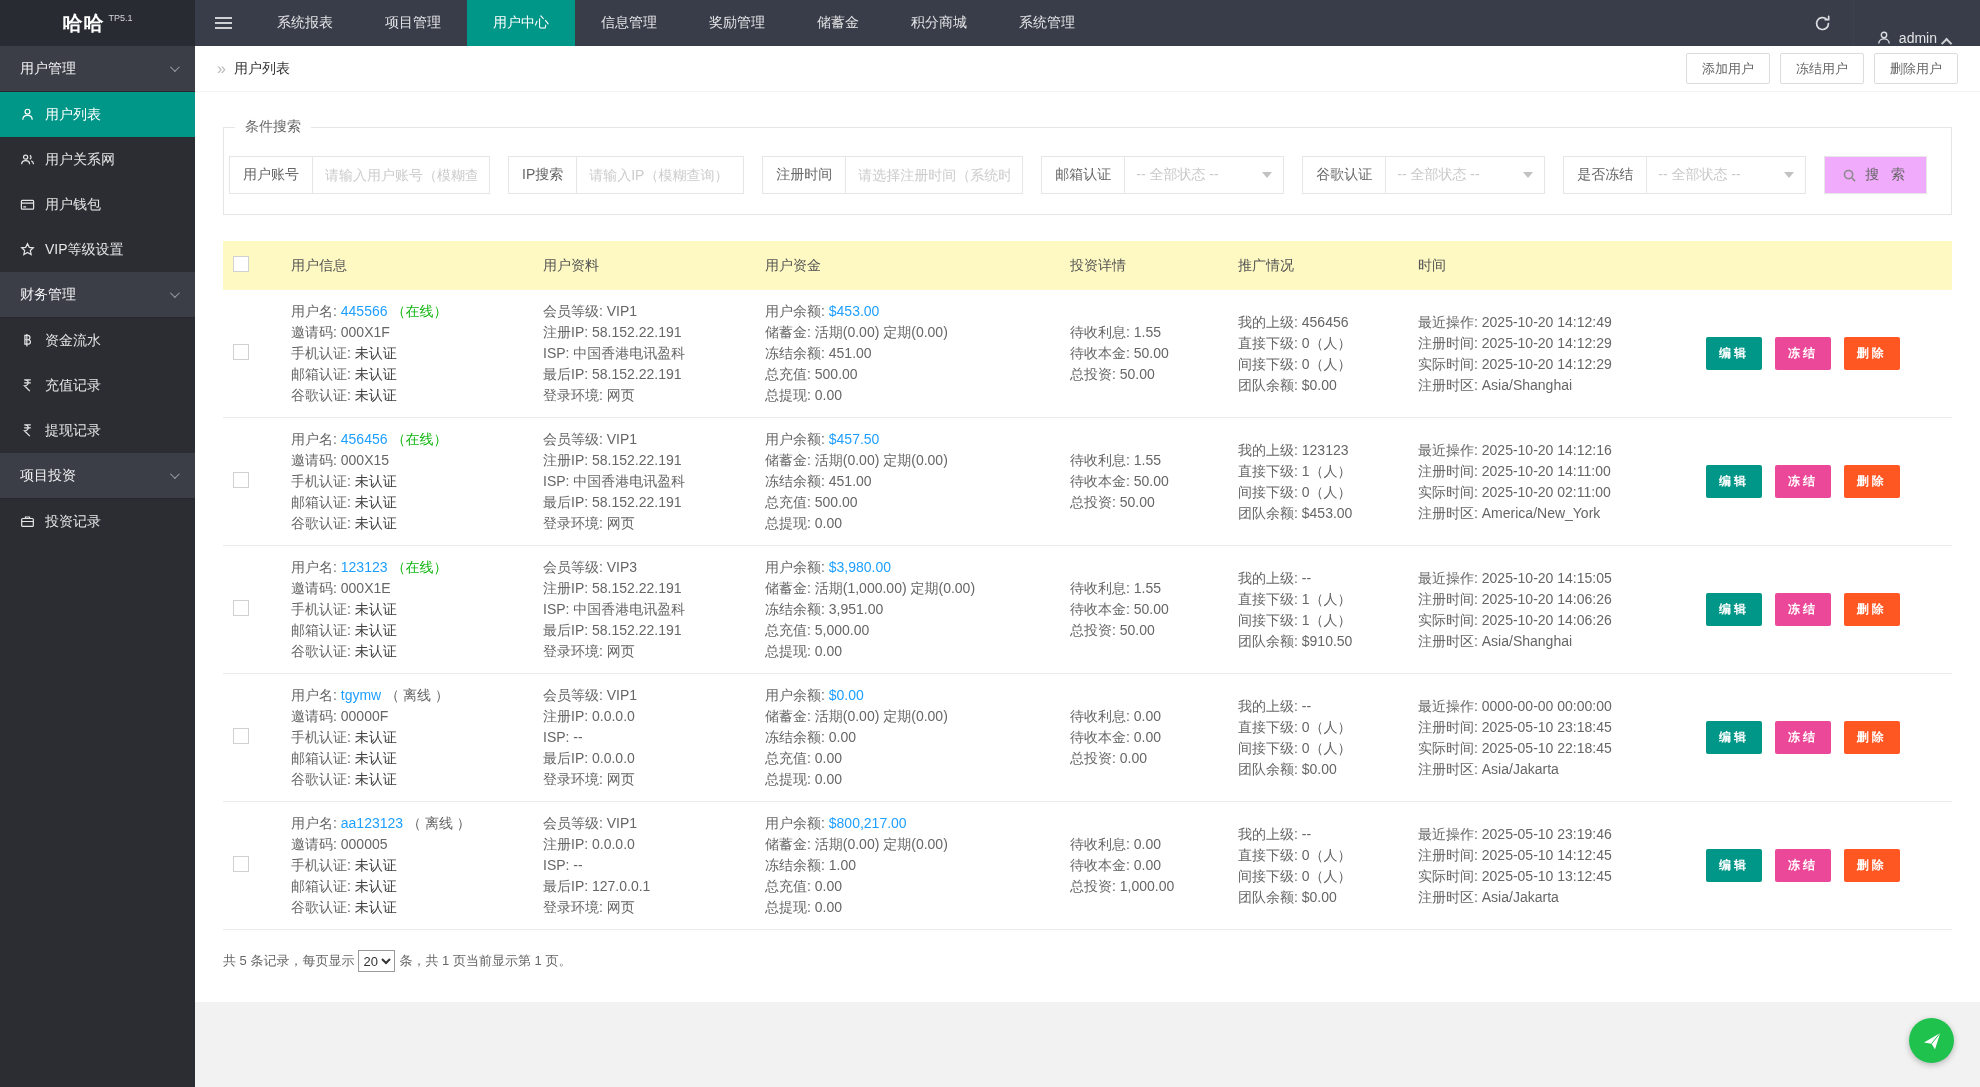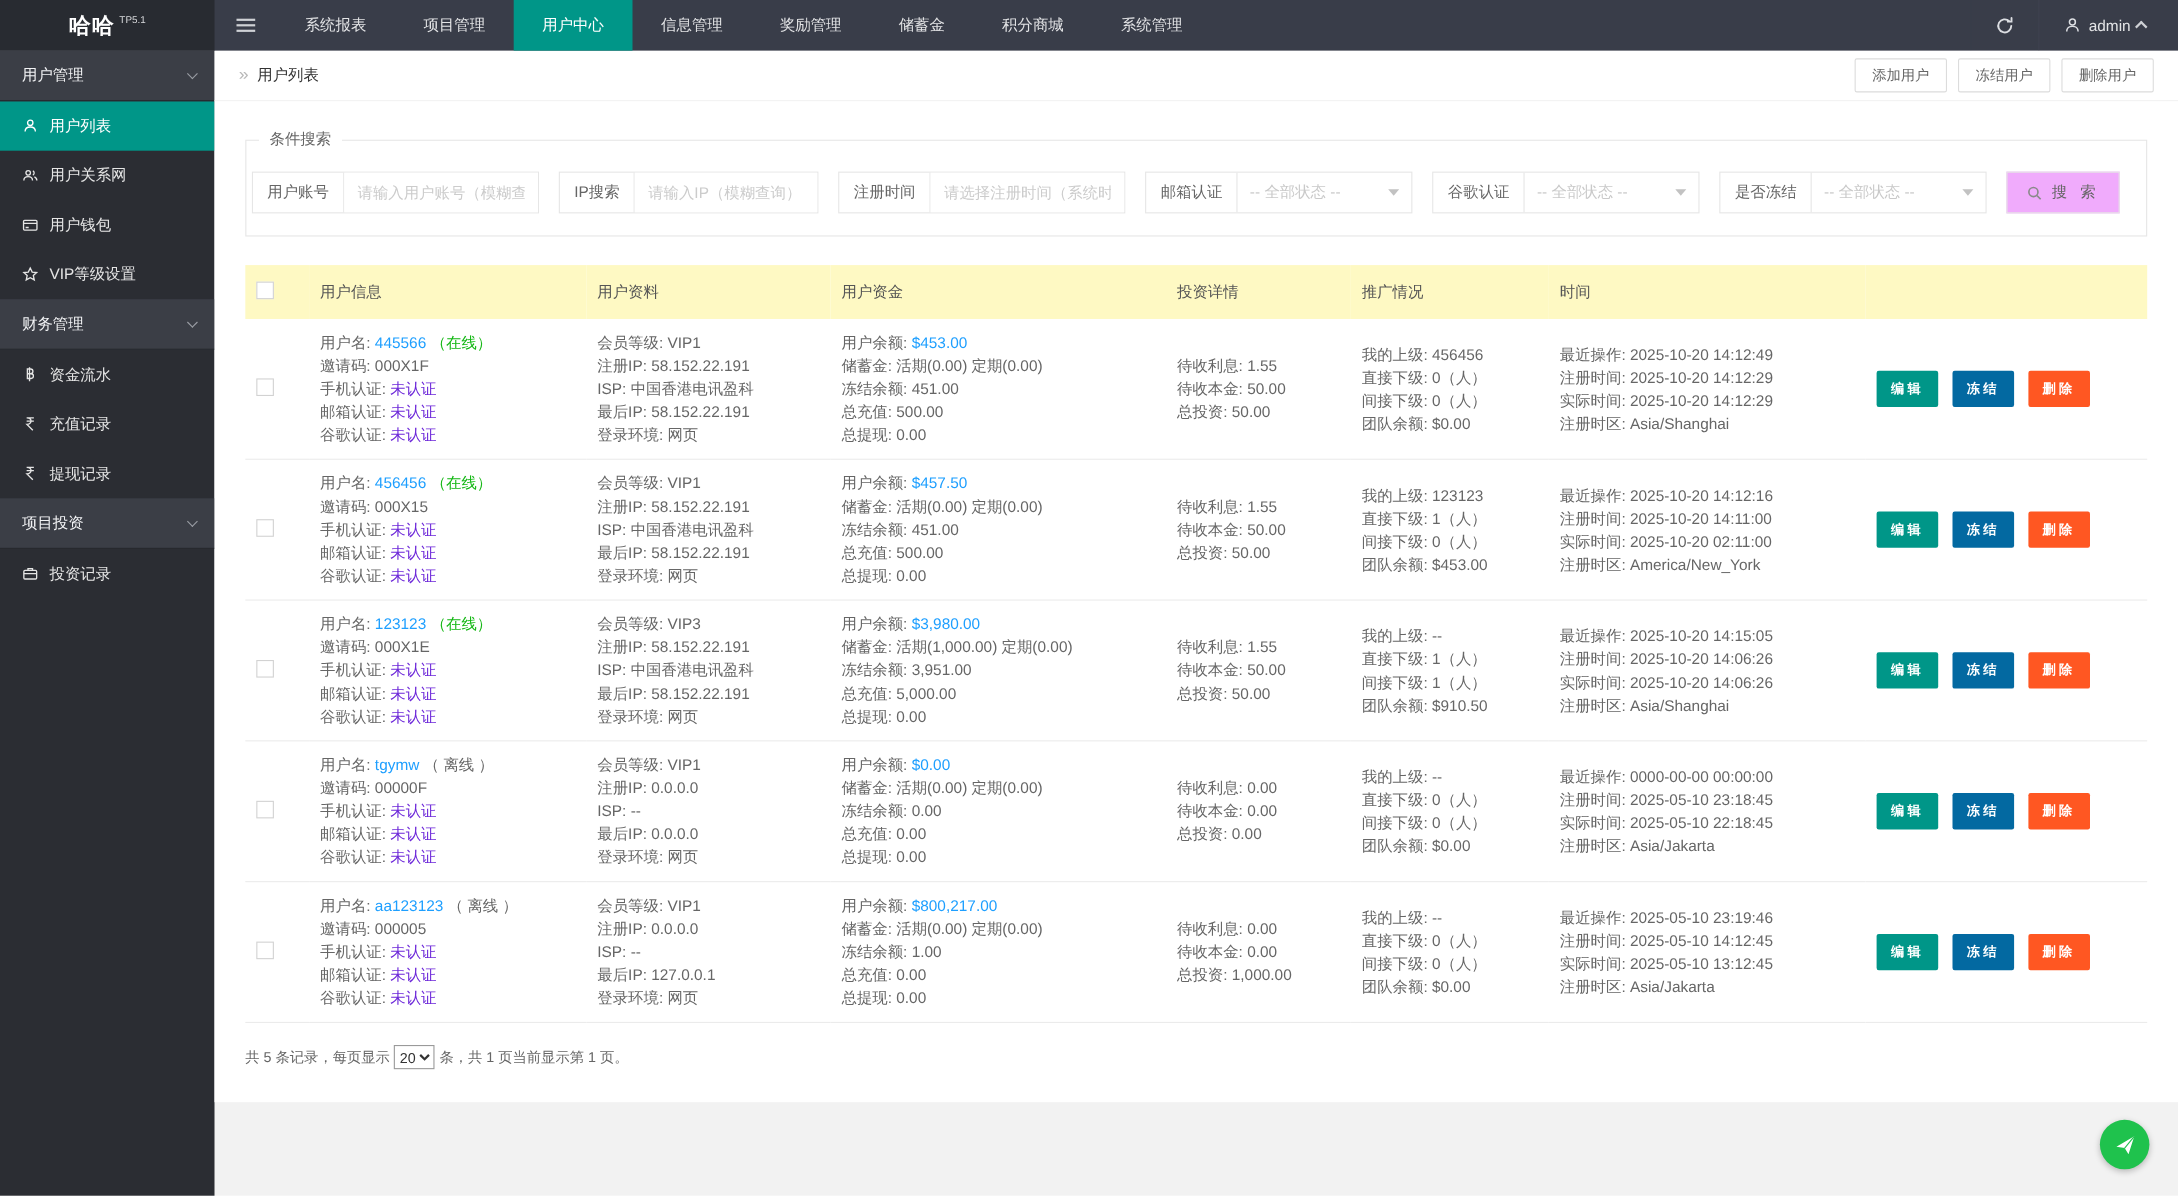--- a/index.html
+++ b/index.html
@@ -11,21 +11,21 @@
   .logo { width:195px; background:#282b31; color:#fff; display:flex; align-items:center; justify-content:center; font-size:20px; font-weight:bold; letter-spacing:1px;}
   .logo .badge { font-size:9px; font-weight:normal; color:#d7d8db; margin:-10px 0 0 4px; letter-spacing:0;}
   .hamburger { width:56px; display:flex; flex-direction:column; justify-content:center; align-items:center; gap:3px; cursor:pointer;}
   .hamburger i { display:block; width:17px; height:2px; background:#cfd1d5;}
   .nav-tabs { display:flex; align-items:stretch;}
   .nav-tab { padding:16px 26px; display:flex; align-items:center; color:#e3e4e6; cursor:pointer; font-size:14px;}
   .nav-tab.active { background:#009688; color:#fff;}
   .topbar-right { margin-left:auto; display:flex; align-items:stretch;}
   .icon-btn { width:62px; display:flex; align-items:center; justify-content:center; cursor:pointer; border-left:1px solid #42465311;}
   .icon-btn svg { width:17px; height:17px; stroke:#dcdee2; fill:none; stroke-width:1.6;}
-  .admin-box { display:flex; align-items:center; gap:7px; padding:0 28px 0 22px; border-left:1px solid #4a4e5a55; color:#e3e4e6; cursor:pointer;}
+  .admin-box { display:flex; align-items:flex-end; gap:7px; padding:0 28px 0 22px; border-left:1px solid #4a4e5a55; color:#e3e4e6; cursor:pointer;}
   .admin-box svg { width:16px; height:16px; stroke:#dcdee2; fill:none; stroke-width:1.4;}
   .caret-up { width:8px; height:8px; border-left:2px solid #cfd1d5; border-top:2px solid #cfd1d5; transform:rotate(45deg) translateY(2px);}
 
   
   .sidebar { position:absolute; top:46px; left:0; width:195px; bottom:0; background:#2b2d33;}
   .side-section-header { height:46px; display:flex; align-items:center; padding:0 20px; background:#3b3e46; color:#f2f3f5; position:relative; cursor:pointer; border-bottom:1px solid #26282d;}
   .side-section-header .chev { position:absolute; right:18px; width:7px; height:7px; border-right:1.5px solid #9a9da4; border-bottom:1.5px solid #9a9da4; transform:rotate(45deg) translateY(-2px);}
   .side-item { height:45px; display:flex; align-items:center; gap:10px; padding:0 20px; color:#e5e5e5; cursor:pointer;}
   .side-item.active { background:#009688; color:#fff;}
   .side-item svg { width:15px; height:15px; stroke:currentColor; fill:none; stroke-width:1.3; flex:none;}
@@ -56,27 +56,27 @@
   table.users { width:100%; border-collapse:collapse; margin-top:26px; table-layout:fixed;}
   table.users thead tr { background:#fef9c3; height:49px;}
   table.users th { font-weight:normal; color:#555; text-align:left; padding:0 10px; font-size:14px;}
   table.users tbody tr { border-bottom:1px solid #ebebeb; background:#fff;}
   table.users td { padding:11px 10px; vertical-align:middle; font-size:14px; color:#666;}
   .line { line-height:21px; white-space:nowrap; overflow:hidden;}
   .lbl { color:#666;}
   .link { color:#1e9fff; text-decoration:none; cursor:pointer;}
   .status-online { color:#14b714; margin-left:4px;}
   .status-offline { color:#666; margin-left:4px;}
-  .danger { color:#6d28d9;}
+  .danger { color:#404040;}
   .blue { color:#1e9fff;}
   input[type=checkbox]{ width:16px; height:16px; accent-color:#fff; border:1px solid #d2d2d2; appearance:none; background:#fff; cursor:pointer;}
   .actions-cell { white-space:nowrap;}
   .btn-act { border:none; border-radius:2px; color:#fff; font-size:12px; padding:8px 13px; margin-right:9px; cursor:pointer; letter-spacing:3px; font-weight:bold; font-family:inherit;}
   .btn-edit { background:#009688;}
-  .btn-freeze { background:#0369a1;}
+  .btn-freeze { background:#ec4899;}
   .btn-delete { background:#ff5722;}
 
   .pager { margin-top:20px; font-size:13px; color:#666; display:flex; align-items:center; gap:4px;}
   .pager select { font-size:13px; color:#333; border:1px solid #9a9a9a; background:#fff; height:22px; font-family:inherit;}
 
   
   .float-btn { position:absolute; right:26px; bottom:24px; width:45px; height:45px; border-radius:50%; background:#1fc24d; display:flex; align-items:center; justify-content:center; cursor:pointer; box-shadow:0 2px 6px rgba(0,0,0,.25);}
   .float-btn svg { width:20px; height:20px; fill:#fff;}
 </style>
 </head>

